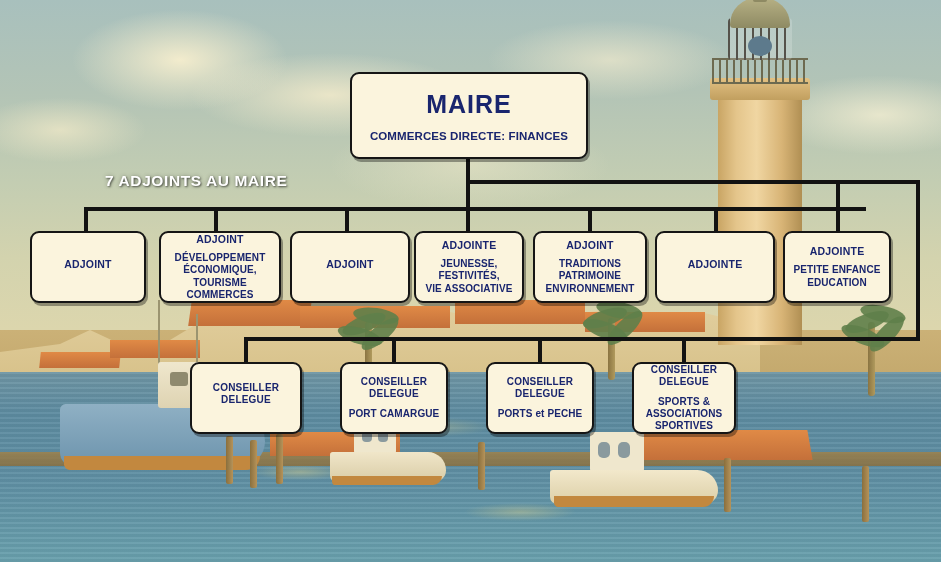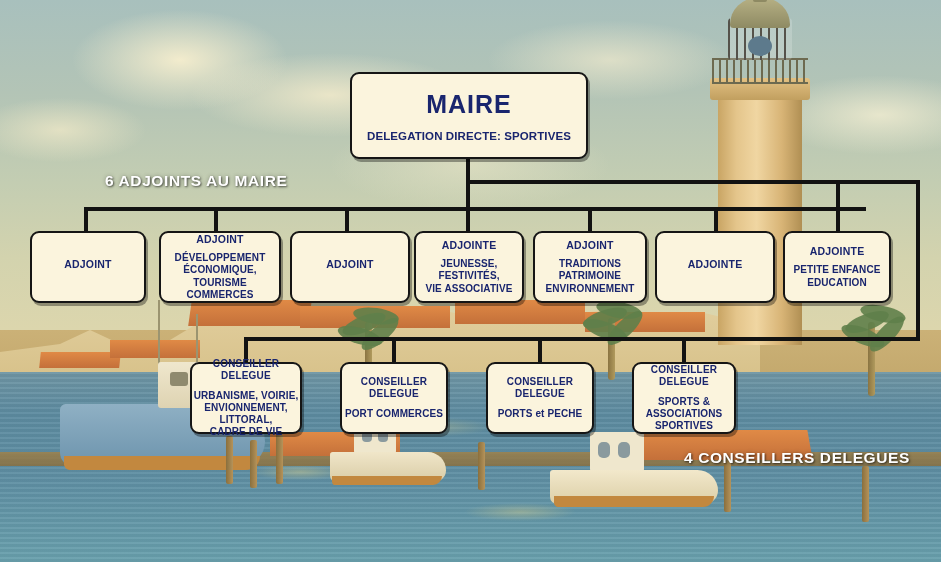--- a/index.html
+++ b/index.html
@@ -214,26 +214,25 @@
     <div class="conn" style="left:916px;top:180px;width:4px;height:161px;"></div>
 
     <div class="conn" style="left:244px;top:337px;width:676px;height:4px;"></div>
 
     <div class="conn" style="left:244px;top:337px;width:4px;height:27px;"></div>
     <div class="conn" style="left:392px;top:337px;width:4px;height:27px;"></div>
     <div class="conn" style="left:538px;top:337px;width:4px;height:27px;"></div>
     <div class="conn" style="left:682px;top:337px;width:4px;height:27px;"></div>
   </div>
 
-  <div class="caption" id="cap-adj">6 ADJOINTS AU MAIRE</div>
-  <div class="caption" id="cap-cons">4 CONSEILLERS DELEGUES</div>
+  <div class="caption" id="cap-adj">7 ADJOINTS AU MAIRE</div>
 
   <div class="node" id="maire">
     <div class="ttl">MAIRE</div>
-    <div class="sub">DELEGATION DIRECTE: SPORTIVES</div>
+    <div class="sub">COMMERCES DIRECTE: FINANCES</div>
   </div>
 
   <div class="node adj" style="left:30px;width:116px;">
     <div class="ttl">ADJOINT</div>
   </div>
   <div class="node adj" style="left:159px;width:122px;">
     <div class="ttl">ADJOINT</div>
     <div class="sub">DÉVELOPPEMENT<br>ÉCONOMIQUE,<br>TOURISME<br>COMMERCES</div>
   </div>
   <div class="node adj" style="left:290px;width:120px;">
@@ -250,25 +249,24 @@
   <div class="node adj" style="left:655px;width:120px;">
     <div class="ttl">ADJOINTE</div>
   </div>
   <div class="node adj" style="left:783px;width:108px;">
     <div class="ttl">ADJOINTE</div>
     <div class="sub">PETITE ENFANCE<br>EDUCATION</div>
   </div>
 
   <div class="node cons" style="left:190px;width:112px;">
     <div class="ttl">CONSEILLER<br>DELEGUE</div>
-    <div class="sub">URBANISME, VOIRIE,<br>ENVIONNEMENT,<br>LITTORAL,<br>CADRE DE VIE</div>
   </div>
   <div class="node cons" style="left:340px;width:108px;">
     <div class="ttl">CONSEILLER<br>DELEGUE</div>
-    <div class="sub">PORT COMMERCES</div>
+    <div class="sub">PORT CAMARGUE</div>
   </div>
   <div class="node cons" style="left:486px;width:108px;">
     <div class="ttl">CONSEILLER<br>DELEGUE</div>
     <div class="sub">PORTS et PECHE</div>
   </div>
   <div class="node cons" style="left:632px;width:104px;">
     <div class="ttl">CONSEILLER<br>DELEGUE</div>
     <div class="sub">SPORTS &amp;<br>ASSOCIATIONS<br>SPORTIVES</div>
   </div>
 

